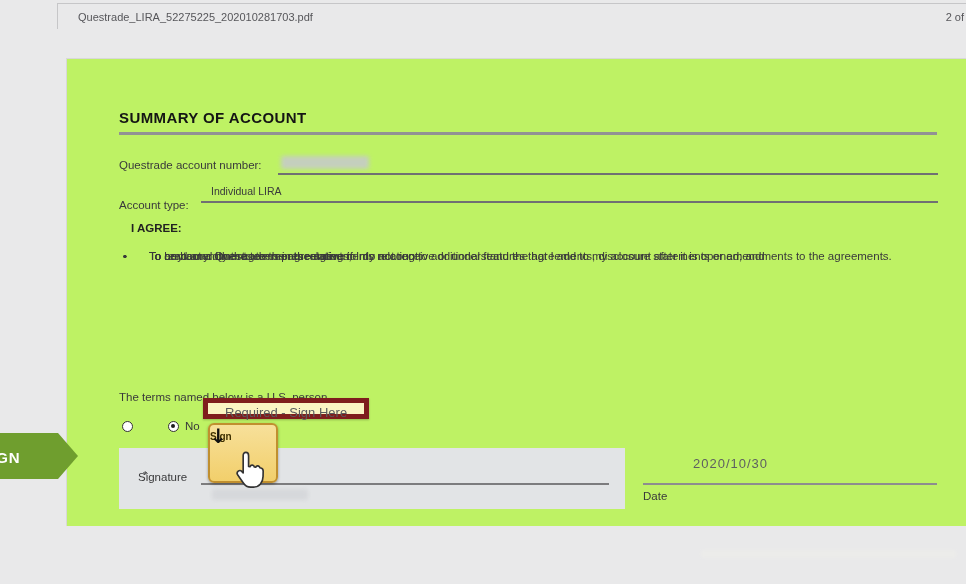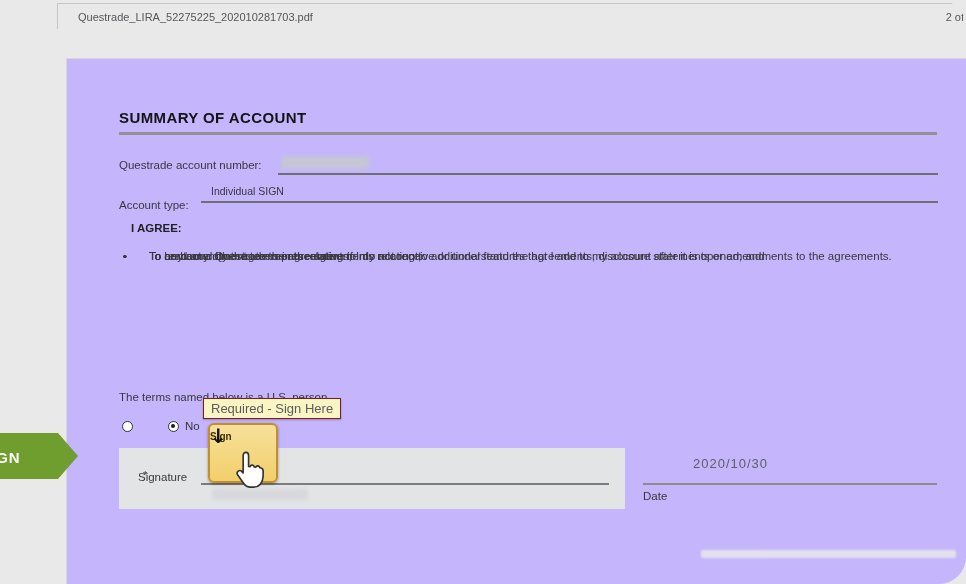--- a/index.html
+++ b/index.html
@@ -1,27 +1,27 @@
 <!DOCTYPE html>
 <html style="--accent-green: #6f9e2e; --tag-yellow: #f2cf6b; --tooltip-yellow: #fbf4c3;"><head>
 <meta charset="utf-8">
 <style>
   html,body{margin:0;padding:0;background:#e9e9ea;}
   #root{position:relative;width:966px;height:584px;overflow:hidden;
-        font-family:"Liberation Sans",sans-serif;background:#e9e9ea;color:#39393b;border-radius:27px;}
+        font-family:"Liberation Sans",sans-serif;background:#e9e9ea;color:#39393b;}
   #root *{position:absolute;box-sizing:border-box;}
 
   
   .top-hline{left:57px;top:3px;width:909px;height:1px;background:#c6c6c8;}
   .top-vline{left:57px;top:3px;width:1px;height:26px;background:#c6c6c8;}
   .filename{left:78px;top:11px;font-size:11px;color:#56565a;white-space:nowrap;}
   .pageind{right:2px;top:11px;font-size:11px;color:#56565a;white-space:nowrap;}
 
   
-  .page{left:66px;top:58px;width:900px;height:526px;background:#c4b5fd;
+  .page{left:66px;top:58px;width:900px;height:468px;background:#bef264;
         border-left:1px solid #d8d8d8;border-top:1px solid #d8d8d8;}
 
   .doc-title{left:52px;top:50px;font-size:15px;font-weight:bold;color:#141414;letter-spacing:.4px;}
   .title-rule{left:52px;top:73px;width:818px;height:3px;background:#929294;}
 
   .lbl{font-size:11.5px;color:#39393b;white-space:nowrap;}
   .acct-label{left:52px;top:100px;}
   .acct-blur{left:214px;top:97px;width:88px;height:13px;background:#c6c9ce;border-radius:2px;filter:blur(2px);opacity:.85;}
   .acct-line{left:211px;top:114px;width:660px;height:2px;background:#707073;}
 
@@ -53,22 +53,22 @@
   .sig-line{left:134px;top:424px;width:408px;height:2px;background:#7c7c7e;}
   .sig-name-blur{left:145px;top:430px;width:96px;height:11px;background:#d5d7da;border-radius:2px;filter:blur(2px);opacity:.9;}
 
   .date-value{left:602px;top:397px;font-size:13px;color:#5e5f61;letter-spacing:1px;white-space:nowrap;margin-left:24px;}
   .date-line{left:576px;top:424px;width:294px;height:2px;background:#8d8d8f;}
   .date-label{left:576px;top:431px;}
 
   .ghost-footer{left:634px;top:491px;width:255px;height:8px;background:#ededea;border-radius:2px;filter:blur(1px);opacity:.8;}
 
   
-  .tooltip{left:203px;top:398px;height:21px;padding:0 7px;background:var(--tooltip-yellow,#fbf4c3);
-           border:1px solid #7f1d1d;font-size:13px;color:#5a5b5e;line-height:19px;white-space:nowrap;
+  .tooltip{left:203px;top:398px;height:21px;padding:0 17px;background:var(--tooltip-yellow,#fbf4c3);
+           border:5px solid #7f1d1d;font-size:13px;color:#5a5b5e;line-height:19px;white-space:nowrap;
            box-shadow:0 1px 2px rgba(0,0,0,.25);z-index:30;}
   .sign-tag{left:208px;top:423px;width:70px;height:60px;border:2px solid #c08f2f;border-radius:6px;
             background:linear-gradient(180deg,#f7e09a,var(--tag-yellow,#f2cf6b));
             box-shadow:0 1px 3px rgba(0,0,0,.35);z-index:20;cursor:pointer;}
   .sign-tag-label{position:static;display:block;text-align:center;margin-top:6px;
                   font-size:10px;font-weight:bold;color:#3e3000;}
   .sign-tag-arrow{position:static;display:block;text-align:center;margin-top:0;
                   font-family:"DejaVu Sans",sans-serif;font-size:20px;font-weight:bold;color:#111;line-height:22px;}
   .cursor-hand{left:233px;top:450px;width:34px;height:40px;z-index:40;}
   .sign-tab{left:0;top:433px;width:78px;height:46px;z-index:10;cursor:pointer;}
@@ -88,21 +88,21 @@
   <div class="page">
 
     <div class="doc-title">SUMMARY OF ACCOUNT</div>
     <div class="title-rule"></div>
 
     <span class="lbl acct-label">Questrade account number:</span>
     <div class="acct-blur"></div>
     <div class="acct-line"></div>
 
     <span class="lbl type-label">Account type:</span>
-    <span class="type-value">Individual SIGN</span>
+    <span class="type-value">Individual LIRA</span>
     <div class="type-line"></div>
 
     <div class="agree-head">I AGREE:</div>
 
     <div class="bullets">
       <div>To read any other agreements relating to my account;</div>
       <div>To any amendments to the agreements;</div>
       <div>To be bound by the terms in the agreements relating to additional features that I add to my account after it is opened; and</div>
       <div>To contact a Questrade representative if I do not receive or understand the agreements, disclosure statements or amendments to the agreements.</div>
     </div>

